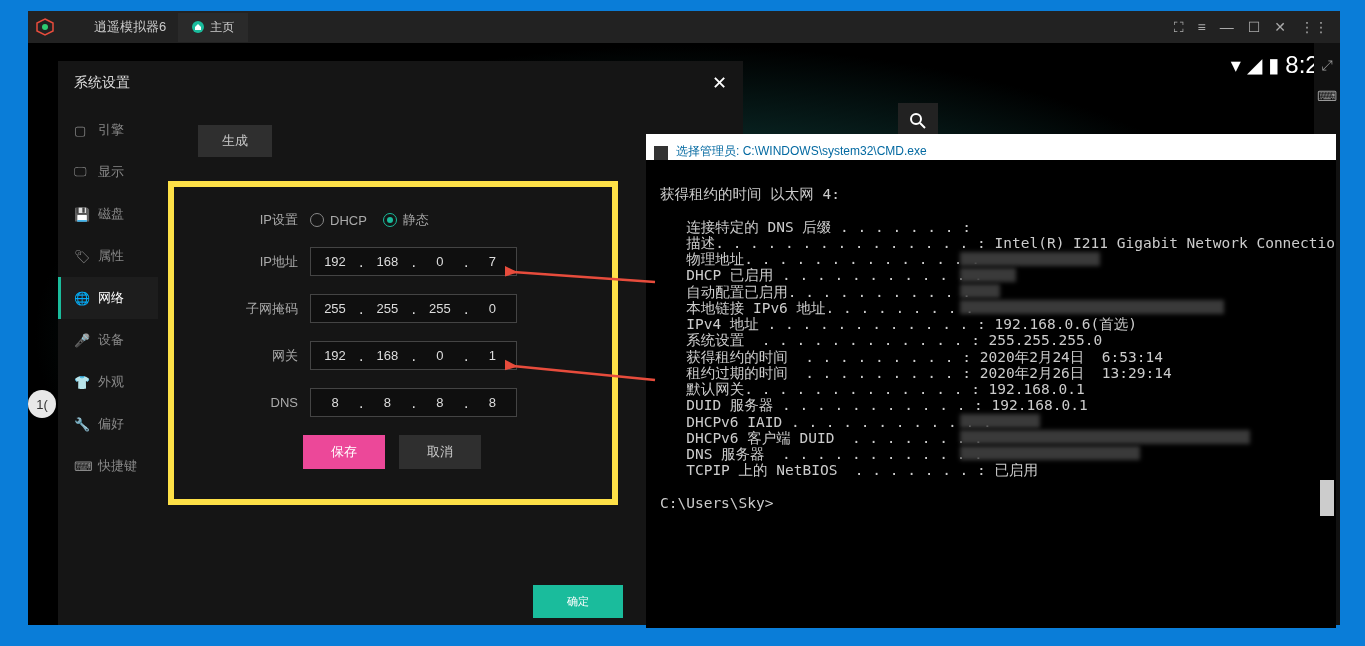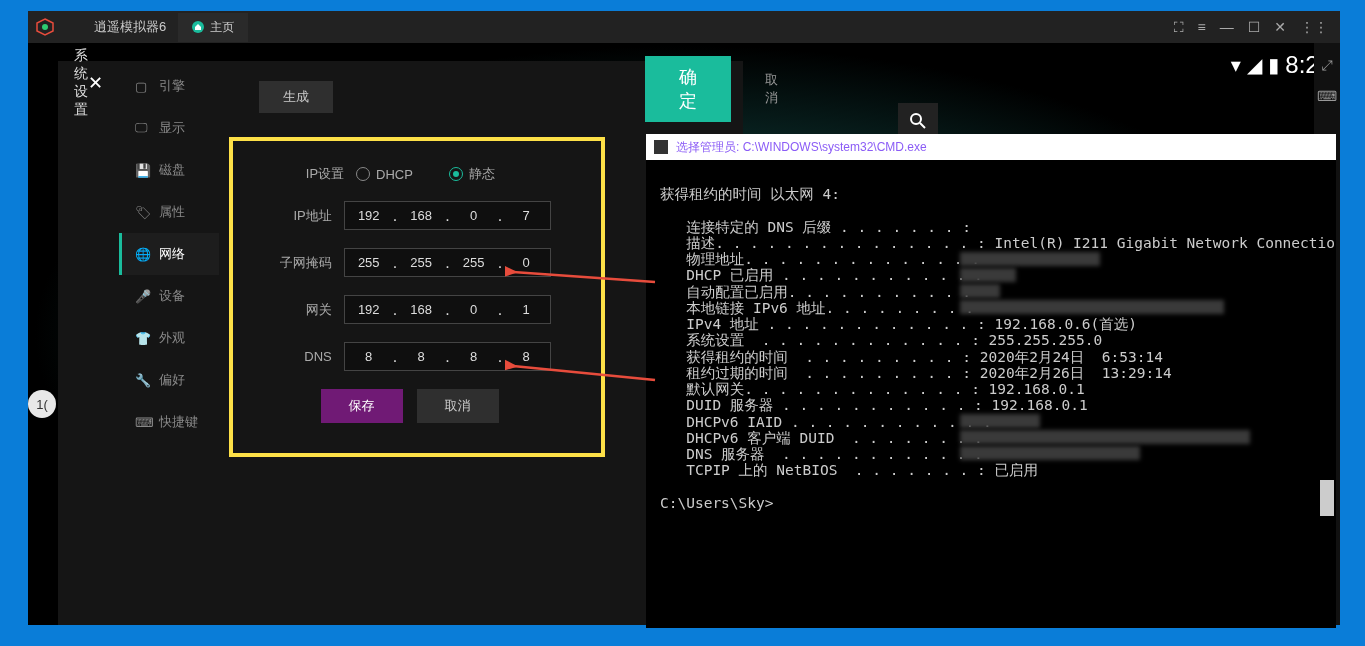--- a/index.html
+++ b/index.html
@@ -78,21 +78,21 @@
 .right-rail span { color: #999; font-size: 14px; }
 
 
 .settings-dialog {
   position: absolute;
   left: 30px; top: 18px;
   width: 685px; height: 568px;
   background: #151515;
   color: #aaa;
   display: flex;
-  flex-direction: row;
+  flex-direction: column;
 }
 .settings-header {
   height: 44px;
   display: flex;
   align-items: center;
   padding: 0 16px;
   font-size: 14px;
   color: #ddd;
 }
 .settings-header .close { margin-left: auto; color: #fff; font-size: 18px; cursor: pointer; }
@@ -134,60 +134,60 @@
 .gen-btn {
   background: #2f2f2f;
   border: none;
   color: #ccc;
   padding: 7px 24px;
   font-size: 13px;
   cursor: pointer;
 }
 
 .ip-panel {
-  border: 4px solid #fde047;
-  padding: 24px 50px 30px 35px;
+  border: 6px solid #fde047;
+  padding: 24px 50px 30px 48px;
   margin-left: -30px;
-  width: 376px;
+  width: 450px;
 }
 .ip-row { display: flex; align-items: center; margin-bottom: 18px; gap: 12px; }
 .ip-row .rlabel { width: 76px; text-align: right; font-size: 13px; color: #aaa; }
-.radio-group { display: flex; gap: 36px; }
+.radio-group { display: flex; gap: 16px; }
 .radio-item { display: flex; align-items: center; gap: 6px; font-size: 13px; }
 .radio { width: 14px; height: 14px; border: 1.5px solid #888; border-radius: 50%; display: flex; align-items: center; justify-content: center; }
 .radio.checked { border-color: #1abc9c; }
 .radio.checked::after { content: ''; width: 6px; height: 6px; border-radius: 50%; background: #1abc9c; }
 .ip-input-group {
   display: flex;
   border: 1px solid #444;
   background: #0f0f0f;
 }
 .ip-octet {
   width: 48px;
   background: transparent;
   border: none;
   color: #ddd;
   text-align: center;
   font-size: 13px;
   padding: 6px 0;
 }
 .ip-dot { color: #ddd; align-self: flex-end; padding-bottom: 4px; }
 .ip-actions { display: flex; gap: 14px; justify-content: center; margin-top: 10px; }
-.btn-save { background: #701a75; border: none; color: #fff; padding: 8px 28px; font-size: 13px; cursor: pointer; }
+.btn-save { background: #ec4899; border: none; color: #fff; padding: 8px 28px; font-size: 13px; cursor: pointer; }
 .btn-cancel-ip { background: #2f2f2f; border: none; color: #ccc; padding: 8px 28px; font-size: 13px; cursor: pointer; }
 
 .settings-footer {
   height: 56px;
   display: flex;
   align-items: center;
   justify-content: flex-end;
   gap: 14px;
   padding-right: 40px;
 }
-.btn-ok { background: #1abc9c; border: none; color: #fff; padding: 9px 34px; font-size: 18px; cursor: pointer; }
+.btn-ok { background: #1abc9c; border: none; color: #fff; padding: 9px 34px; font-size: 11px; cursor: pointer; }
 .btn-cancel { background: transparent; border: none; color: #999; padding: 9px 20px; font-size: 13px; cursor: pointer; }
 
 
 .arrow {
   position: absolute;
   pointer-events: none;
 }
 
 
 .cmd-window {
@@ -195,24 +195,24 @@
   left: 646px; top: 134px;
   width: 690px; height: 494px;
   background: #000;
   display: flex;
   flex-direction: column;
 }
 .cmd-titlebar {
   height: 26px;
   background: #fff;
   display: flex;
-  align-items: center;
+  align-items: flex-end;
   padding: 0 8px;
   font-size: 12px;
-  color: #8b5cf6;
+  color: #0369a1;
   gap: 8px;
 }
 .cmd-icon { width: 14px; height: 14px; background: #333; }
 .cmd-body {
   flex: 1;
   padding: 10px 14px;
   font-family: "NSimSun", "Consolas", monospace;
   font-size: 14.5px;
   color: #ccc;
   line-height: 1.12;

